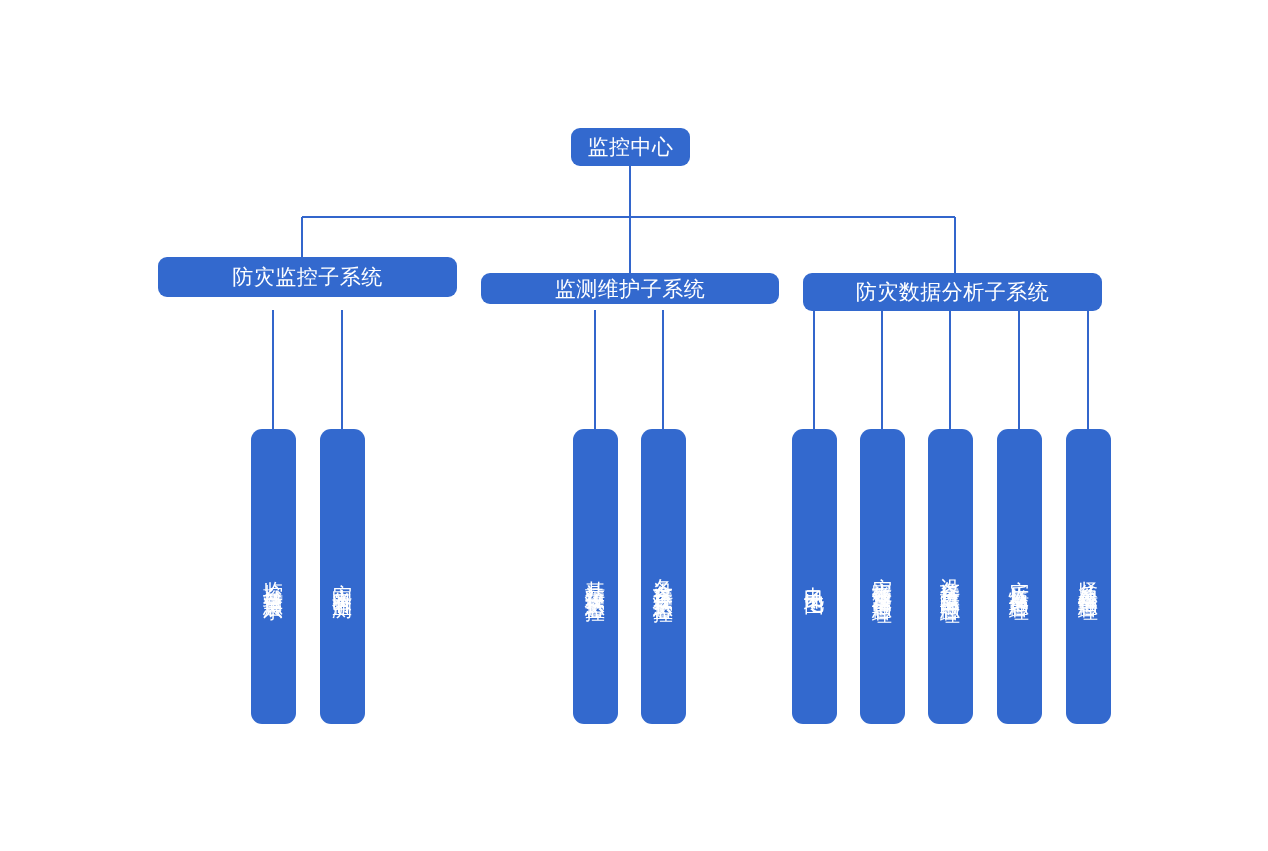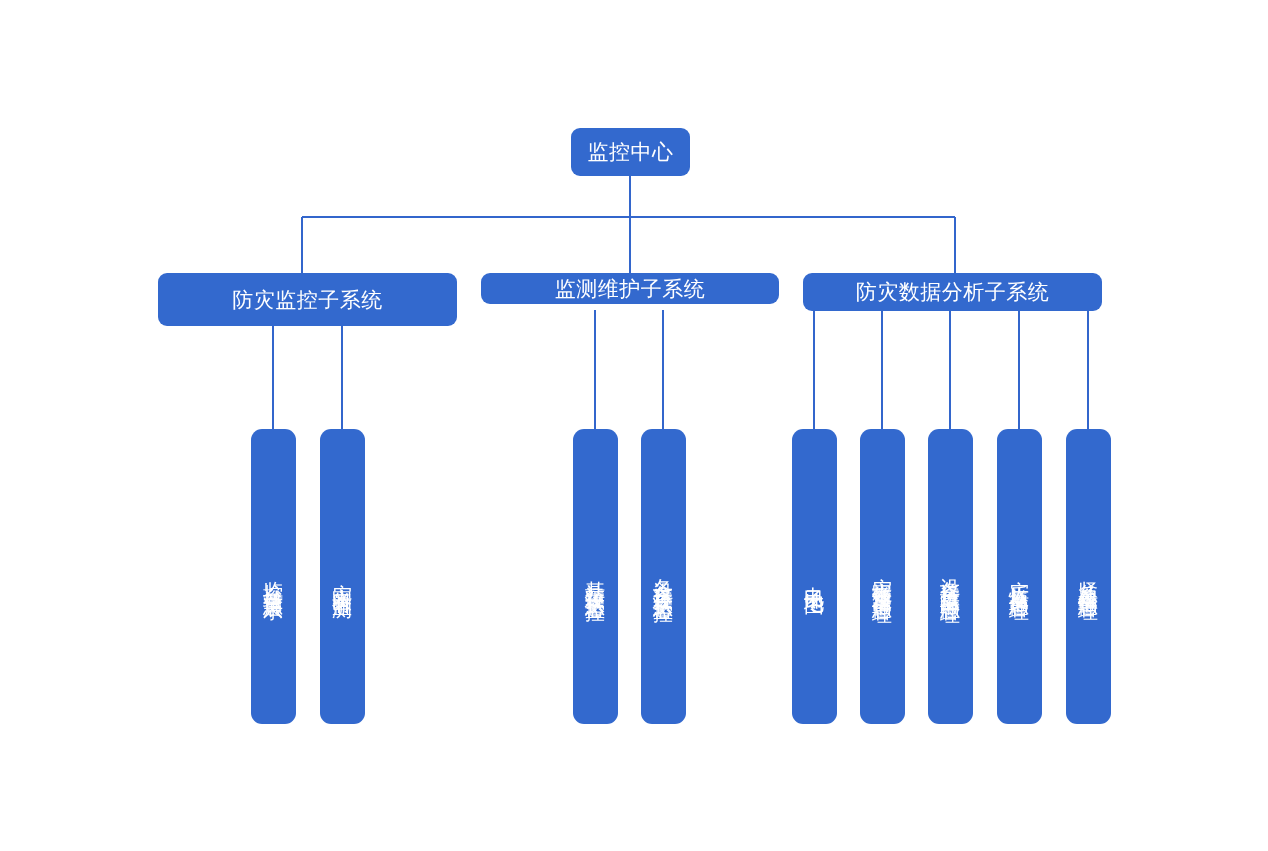--- a/index.html
+++ b/index.html
@@ -87,25 +87,25 @@
       <line x1="663" y1="310" x2="663" y2="429"></line>
 
       <line x1="814" y1="310" x2="814" y2="429"></line>
       <line x1="882" y1="310" x2="882" y2="429"></line>
       <line x1="950" y1="310" x2="950" y2="429"></line>
       <line x1="1019" y1="310" x2="1019" y2="429"></line>
       <line x1="1088" y1="310" x2="1088" y2="429"></line>
     </g>
   </svg>
 
-  <div class="node node-root" style="left:571px; top:128px; width:119px; height:48px;">
+  <div class="node node-root" style="left:571px; top:128px; width:119px; height:38px;">
     <span class="htext">监控中心</span>
   </div>
 
-  <div class="node node-level2" style="left:158px; top:273px; width:299px; height:53px;text-align:right;">
+  <div class="node node-level2" style="left:158px; top:257px; width:299px; height:40px;text-align:right;">
     <span class="htext">防灾监控子系统</span>
   </div>
   <div class="node node-level2" style="left:481px; top:273px; width:298px; height:31px;">
     <span class="htext">监测维护子系统</span>
   </div>
   <div class="node node-level2" style="left:803px; top:273px; width:299px; height:38px;">
     <span class="htext">防灾数据分析子系统</span>
   </div>
 
   <div class="node node-leaf" style="left:251px; top:429px; width:45px; height:295px;">

